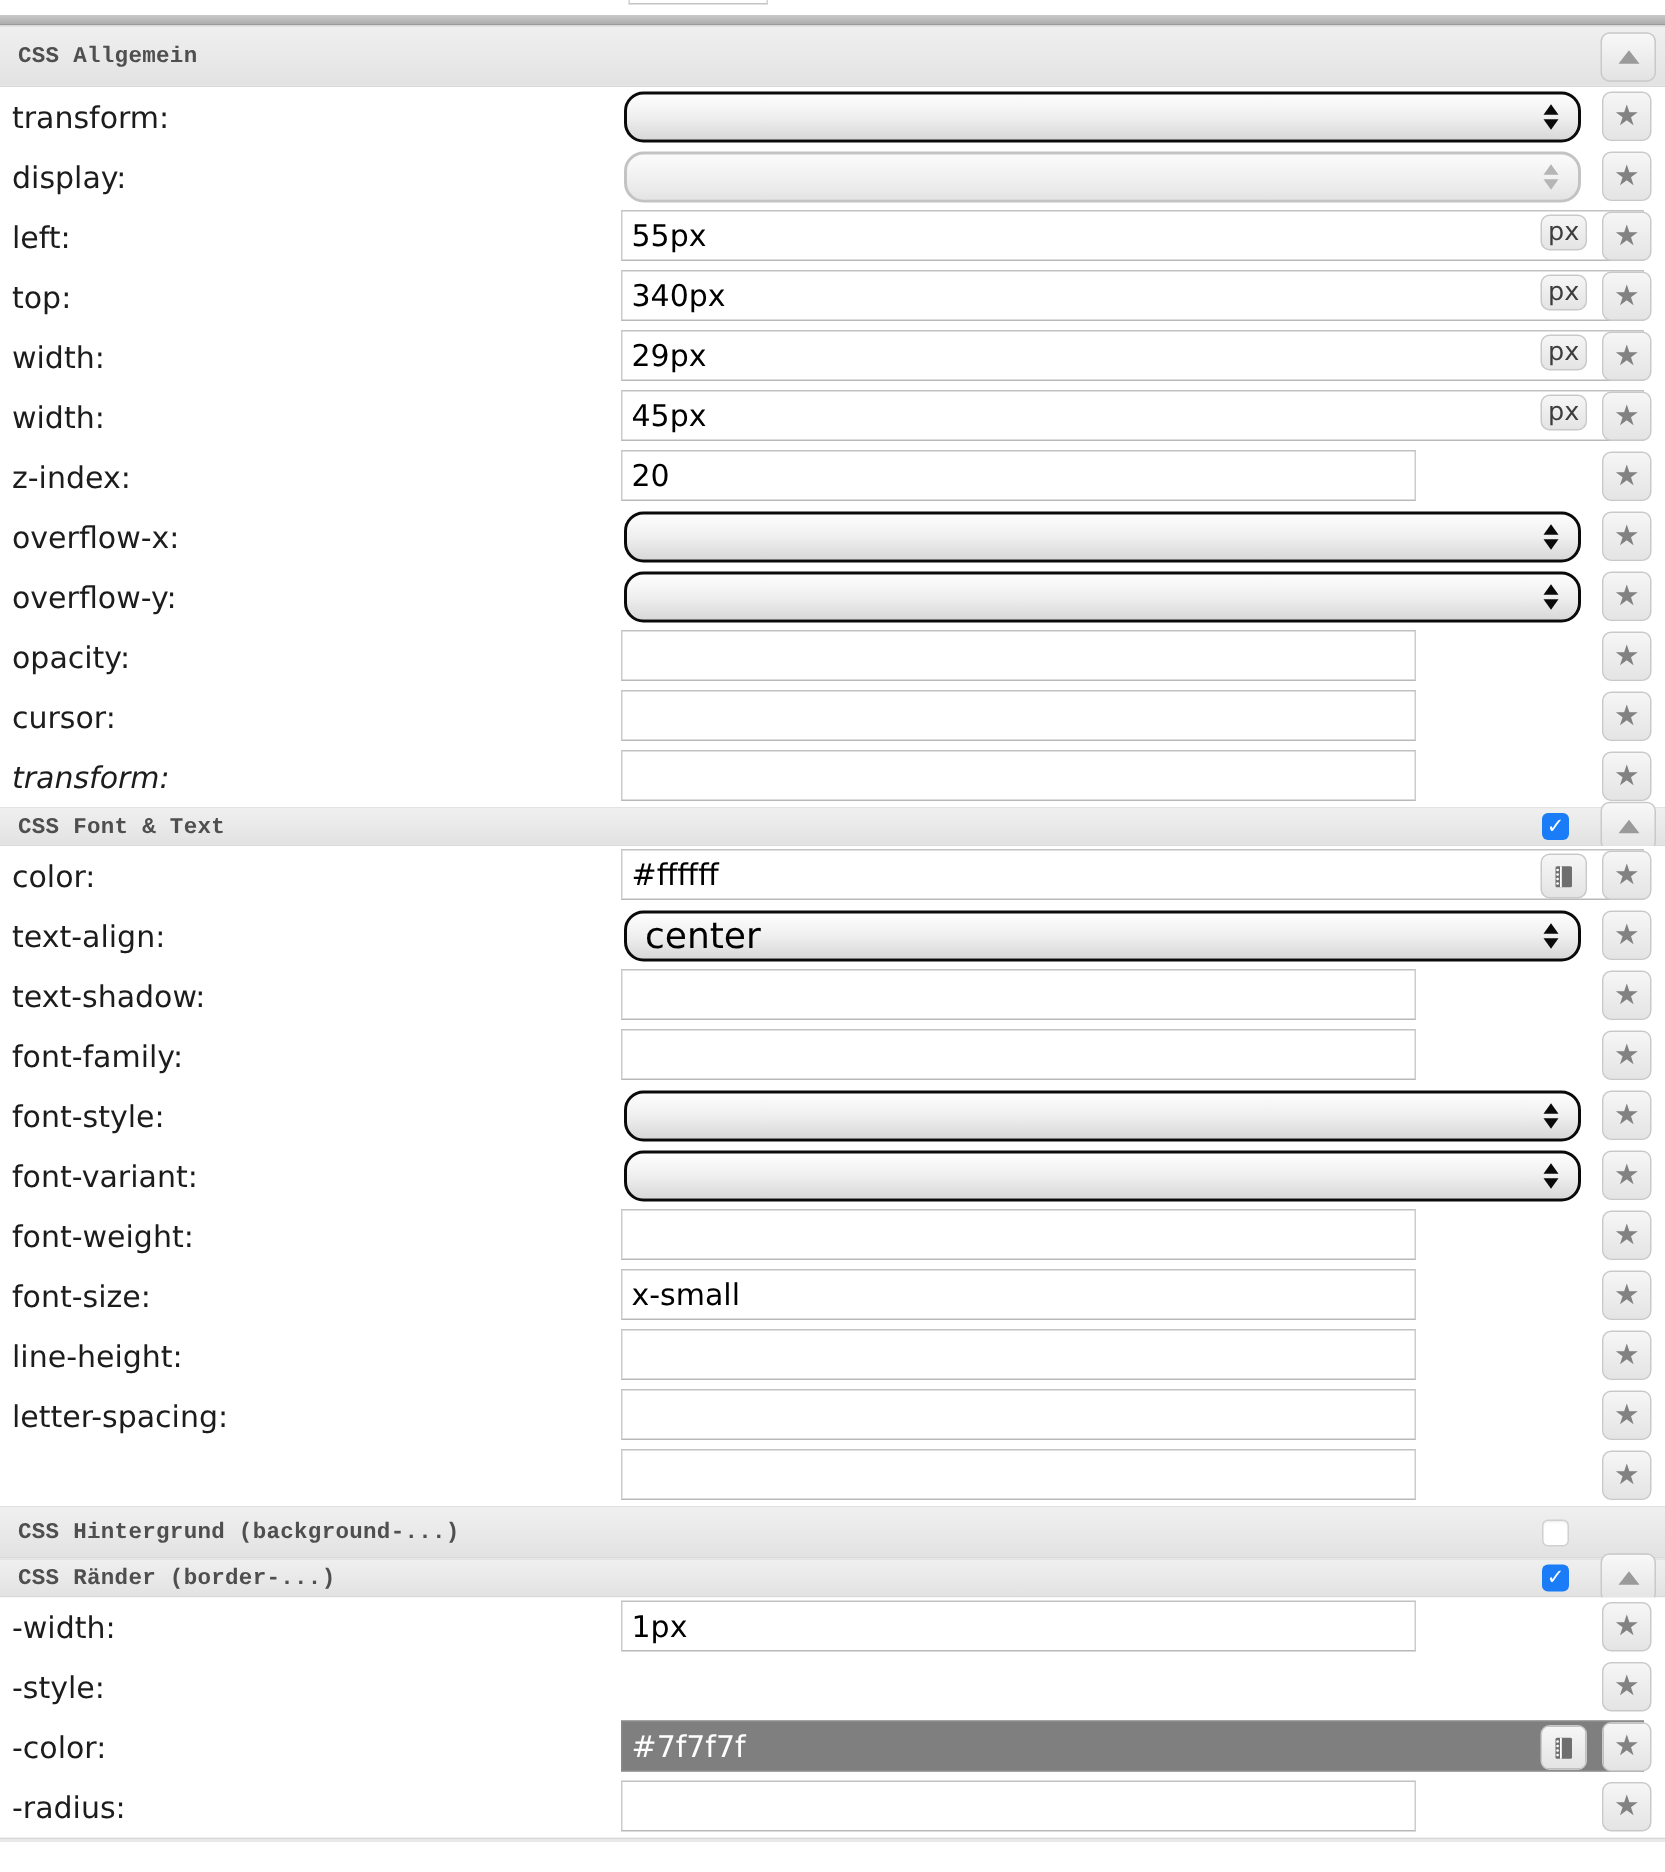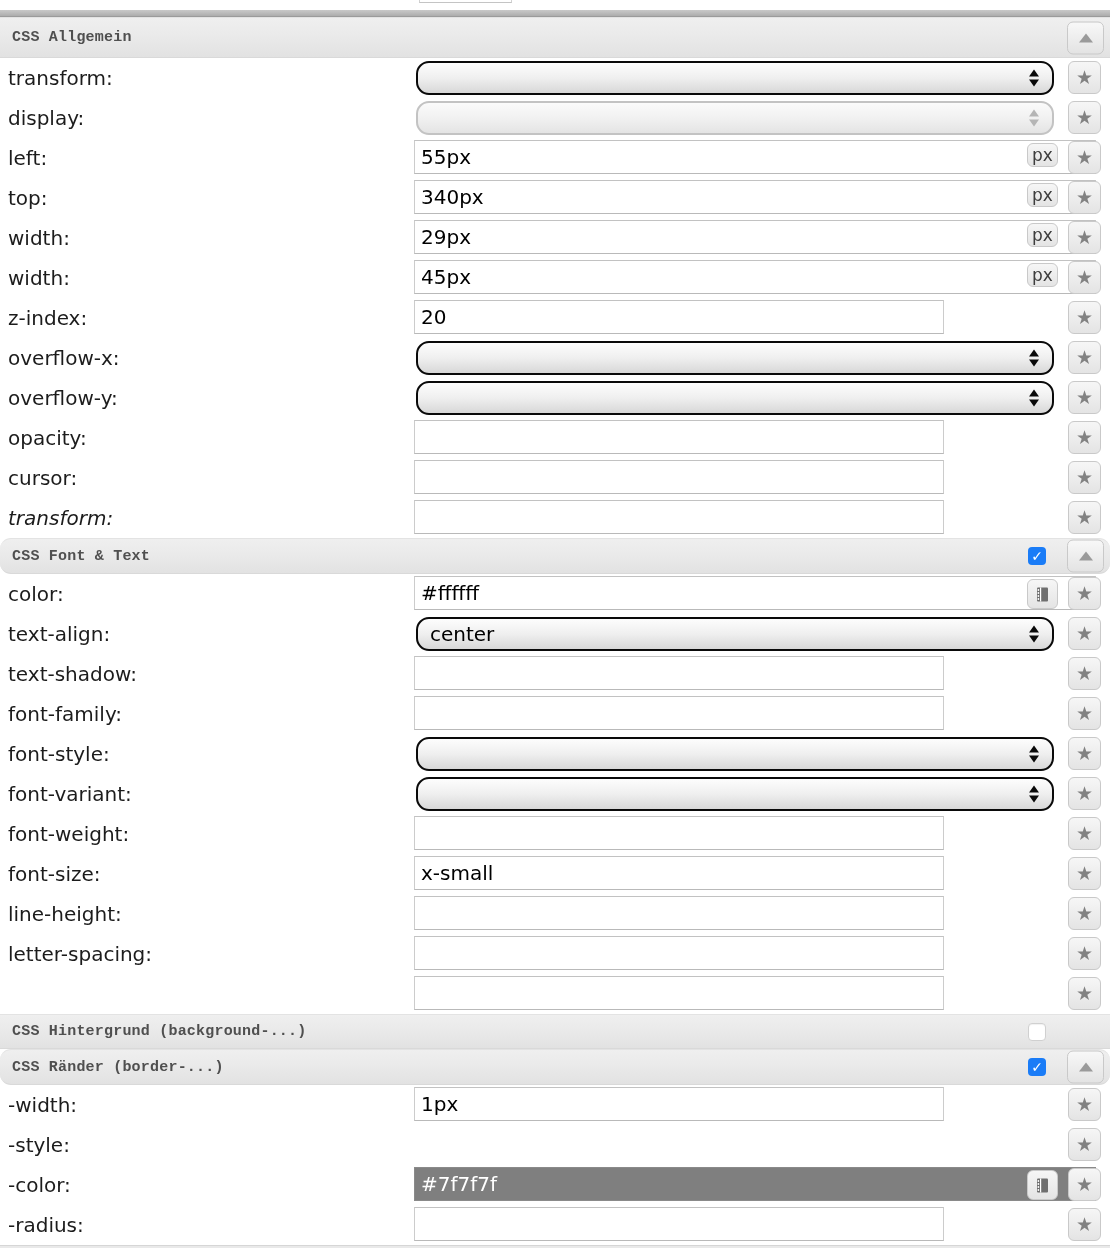--- a/index.html
+++ b/index.html
@@ -28,21 +28,21 @@
 
   
   .section-header{
     position:relative;
     background:linear-gradient(180deg,#efefef 0%,#eaeaea 45%,#e2e2e2 100%);
     border-top:1px solid #e3e3e3;
     border-bottom:1px solid #d9d9d9;
     box-sizing:border-box;
   }
   .h-tall{height:41px;}
-  .h-mid{height:36px;border-radius:11px;}
+  .h-mid{height:26px;}
   .h-short{height:35px;}
   .section-title{
     position:absolute;left:12px;top:0;bottom:0;
     display:flex;align-items:center;
     font-size:15px;font-weight:bold;color:#4f4f4f;
     letter-spacing:0.2px;white-space:nowrap;font-family:Liberation Mono, monospace;
   }
   .collapse-btn{
     position:absolute;left:1067px;top:50%;transform:translateY(-50%);
     width:37px;height:33px;
@@ -87,21 +87,21 @@
   .txt-input.gray-bg{background:#7f7f7f;color:#fff;border-color:#8a8a8a;}
 
   .sel{
     position:absolute;left:416px;top:3px;width:638px;height:34px;
     box-sizing:border-box;border:2px solid #0a0a0a;border-radius:13px;
     background:linear-gradient(180deg,#fdfdfd 0%,#efefef 50%,#d8d8d8 100%);
     cursor:pointer;
   }
   .sel .sel-value{
     position:absolute;left:12px;top:0;height:30px;
-    display:flex;align-items:center;font-size:20px;color:#000;
+    display:flex;align-items:center;font-size:24px;color:#000;
   }
   .sel .arrows{
     position:absolute;right:13px;top:50%;transform:translateY(-50%);
     display:flex;flex-direction:column;align-items:center;gap:3px;
   }
   .arr-up{width:0;height:0;border-left:5px solid transparent;border-right:5px solid transparent;border-bottom:7px solid #0a0a0a;}
   .arr-dn{width:0;height:0;border-left:5px solid transparent;border-right:5px solid transparent;border-top:7px solid #0a0a0a;}
   .sel.disabled{
     border:2px solid #c3c3c3;
     background:linear-gradient(180deg,#fbfbfb 0%,#f1f1f1 50%,#e4e4e4 100%);

